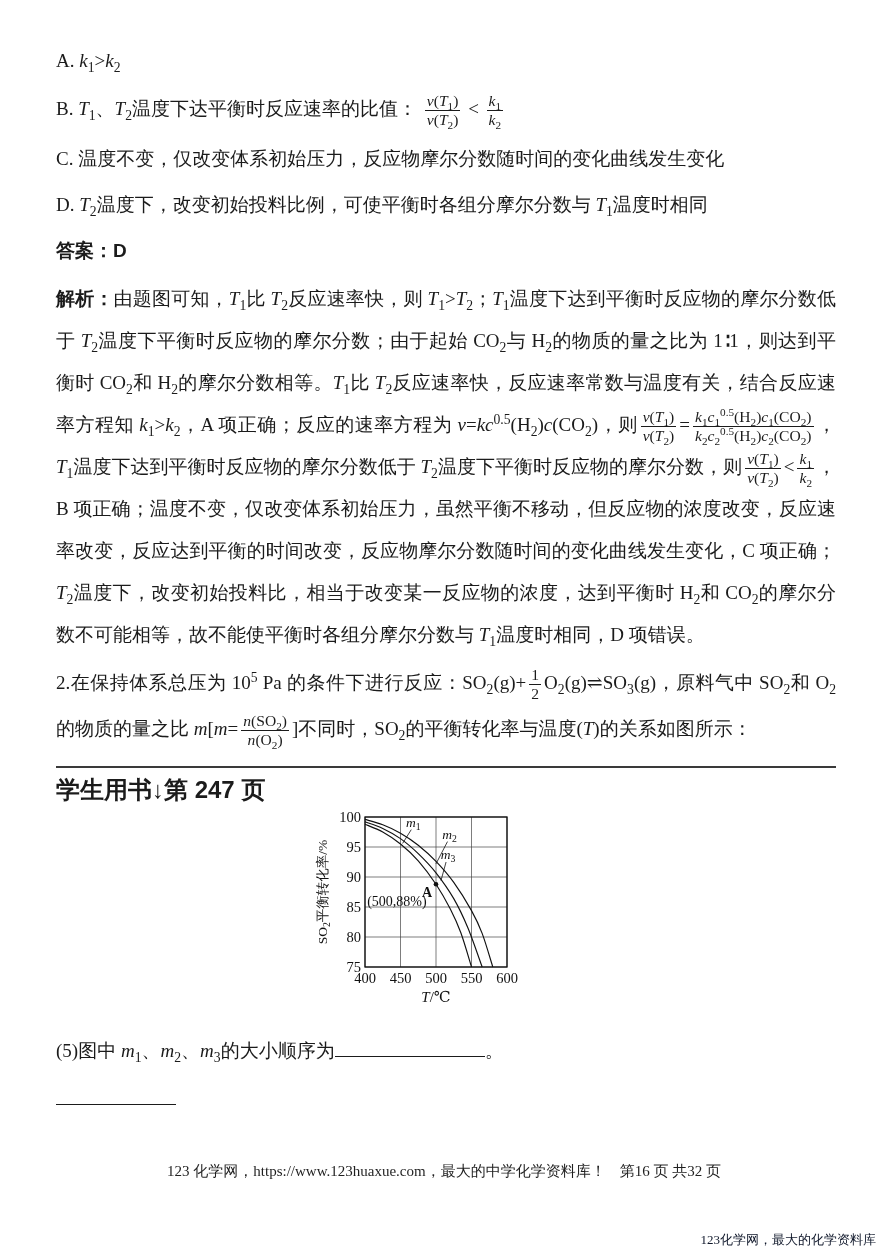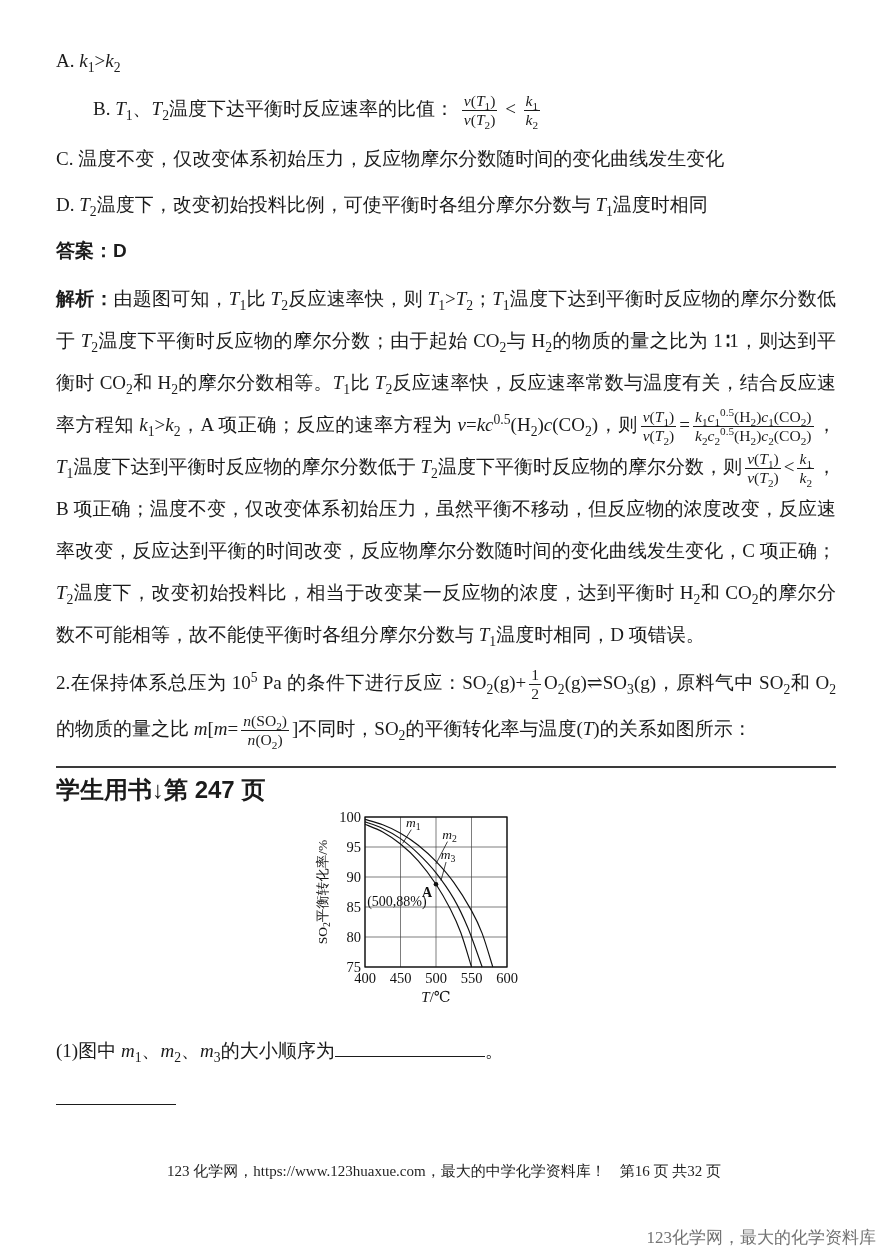--- a/index.html
+++ b/index.html
@@ -6,21 +6,21 @@
   .page{
     width:888px;height:1255px;position:relative;overflow:hidden;background:#fff;
     font-family:"Liberation Serif","DejaVu Serif",serif;
     font-size:19px;color:#1b1b1b;box-sizing:border-box;
     padding:46px 52px 0 56px;
   }
   .it{font-style:italic;}
   sub,sup{font-size:0.72em;line-height:0;}
   .hei{font-family:"Liberation Sans","DejaVu Sans",sans-serif;font-weight:bold;}
   .opt{line-height:30px;margin-bottom:16px;}
-  .opt-b{margin-bottom:14px;margin-left:37px;}
+  .opt-b{margin-bottom:14px;}
   .frac{
     display:inline-flex;flex-direction:column;align-items:center;
     vertical-align:middle;margin:0 3px;font-size:0.82em;line-height:1.18;
   }
   .frac .num{border-bottom:1px solid #1b1b1b;padding:0 2px;}
   .frac .den{padding:0 2px;}
   .answer-line{line-height:30px;margin-bottom:12px;}
   .analysis{line-height:42px;text-align:justify;margin-bottom:2px;}
   .q2{line-height:46px;text-align:justify;margin-top:4px;}
   .banner{
@@ -32,21 +32,21 @@
   .blank{display:inline-block;height:1em;border-bottom:1px solid #1b1b1b;vertical-align:baseline;}
   .blank-1{width:150px;}
   .blank-2{width:120px;}
   .footer{
     position:absolute;left:0;right:0;bottom:74px;text-align:center;
     font-size:15px;color:#1f1f1f;
   }
   .footer .footer-page{margin-left:14px;}
   .watermark{
     position:absolute;right:12px;bottom:6px;
-    font-size:17px;color:#737373;
+    font-size:13px;color:#0f172a;
   }
 </style>
 </head>
 <body>
 
 <div class="page">
 
   <div class="opt">
     <span><span>A. </span><span class="it">k</span><sub>1</sub><span>&gt;</span><span class="it">k</span><sub>2</sub></span>
   </div>
@@ -142,21 +142,21 @@
         <path d="M52 16.200000000000017C54.958333333333336 17.500000000000014,63.833333333333336 20.700000000000003,69.75 24C75.66666666666667 27.299999999999997,81.58333333333333 31.200000000000003,87.5 36C93.41666666666667 40.8,99.33333333333333 46.09999999999998,105.25 52.79999999999998C111.16666666666667 59.499999999999986,117.675 68.20000000000002,123 76.20000000000002C128.325 84.20000000000002,133.0583333333333 92.69999999999999,137.2 100.79999999999998C141.34166666666667 108.89999999999998,144.3 115.09999999999998,147.85000000000002 124.79999999999998C151.40000000000003 134.5,156.725 153.3,158.5 159" fill="none" stroke="#111" stroke-width="1.15"></path>
         <line x1="133.07" y1="54.00000000000001" x2="127.97" y2="72.59999999999997" stroke="#111" stroke-width="0.8"></line>
         <text x="135.07" y="51.00000000000001" text-anchor="middle" font-size="13.5" fill="#111" font-family="&quot;Liberation Serif&quot;,&quot;DejaVu Serif&quot;,serif"><tspan dy="0" font-style="italic">m</tspan><tspan dy="3" font-size="9.719999999999999">3</tspan></text>
         <circle cx="123" cy="76.20000000000002" r="2.3" fill="#111"></circle>
         <text x="119" y="89.20000000000002" text-anchor="end" font-size="14" fill="#111" font-family="&quot;Liberation Serif&quot;,&quot;DejaVu Serif&quot;,serif" font-weight="bold">A</text>
         <text x="54.13" y="97.79999999999998" text-anchor="start" font-size="14" fill="#111" font-family="&quot;Liberation Serif&quot;,&quot;DejaVu Serif&quot;,serif">(500,88%)</text>
       </svg>
   </div>
 
   <div class="q1-line">
-    <span><span>(1)图中 </span><span class="it">m</span><sub>1</sub><span>、</span><span class="it">m</span><sub>2</sub><span>、</span><span class="it">m</span><sub>3</sub><span>的大小顺序为</span></span><span class="blank blank-1"></span><span>。</span>
+    <span><span>(5)图中 </span><span class="it">m</span><sub>1</sub><span>、</span><span class="it">m</span><sub>2</sub><span>、</span><span class="it">m</span><sub>3</sub><span>的大小顺序为</span></span><span class="blank blank-1"></span><span>。</span>
   </div>
   <div class="q1-line">
     <span class="blank blank-2"></span>
   </div>
 
   <div class="footer">
     <span>123 化学网，https://www.123huaxue.com，最大的中学化学资料库！</span><span class="footer-page">第16 页 共32 页</span>
   </div>
 
   <div class="watermark">123化学网，最大的化学资料库</div>

